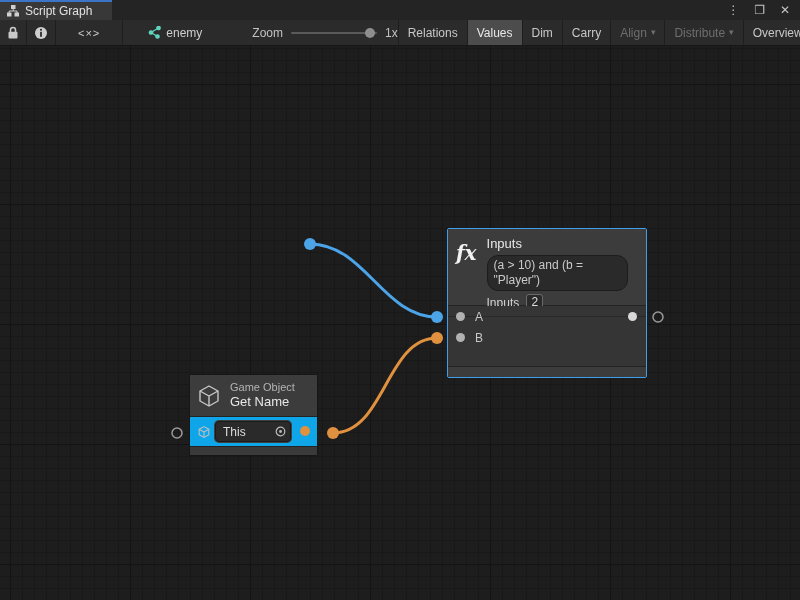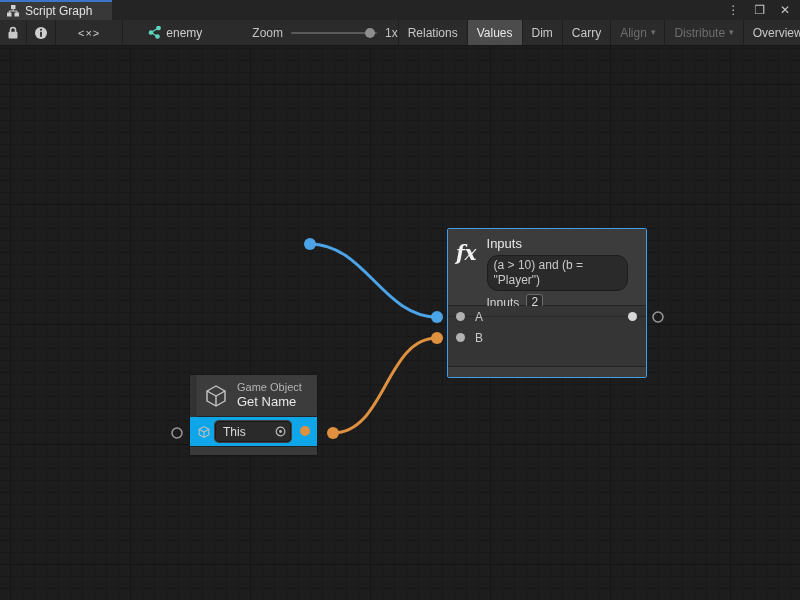--- a/index.html
+++ b/index.html
@@ -88,21 +88,21 @@
   .ports-area { position:relative; height:60px; background:#353535; }
   .row-line { position:absolute; left:0; right:0; top:10px; height:1px; background:#292929; }
   .port-row { position:relative; height:21px; display:flex; align-items:center; }
   .in-dot { width:9px; height:9px; background:#B2B2B2; left:8px; top:6px; }
   .port-label { font-size:12px; color:#C8C8C8; margin-left:27px; position:relative; }
   .out-dot { width:9px; height:9px; background:#D8D8D8; left:180px; top:6px; }
   .node-formula .node-footer { height:11px; background:#3C3C3C; }
 
   
   .node-go { left:189px; top:328px; width:129px; }
-  .node-go .node-header { height:42px; padding-left:6px; gap:8px;margin-left:7px; }
+  .node-go .node-header { height:42px; padding-left:6px; gap:8px; }
   .node-go .node-body { position:relative; height:29px; background:#0ea5e9;
     display:flex; align-items:center; }
   .node-go .node-footer { height:9px; }
   .this-field { display:flex; align-items:center; justify-content:space-between;
     width:76px; height:21px; margin-left:4px; background:#2A2A2A;
     border:1px solid #1A1A1A; border-radius:4px; padding:0 4px 0 7px;
     box-shadow:0 0 0 1px #3F3F3F; }
   .this-text { font-size:12px; color:#DDDDDD; }
   .dot-orange { width:10px; height:10px; background:#E0913F; top:9px; left:110px; }
 </style>

